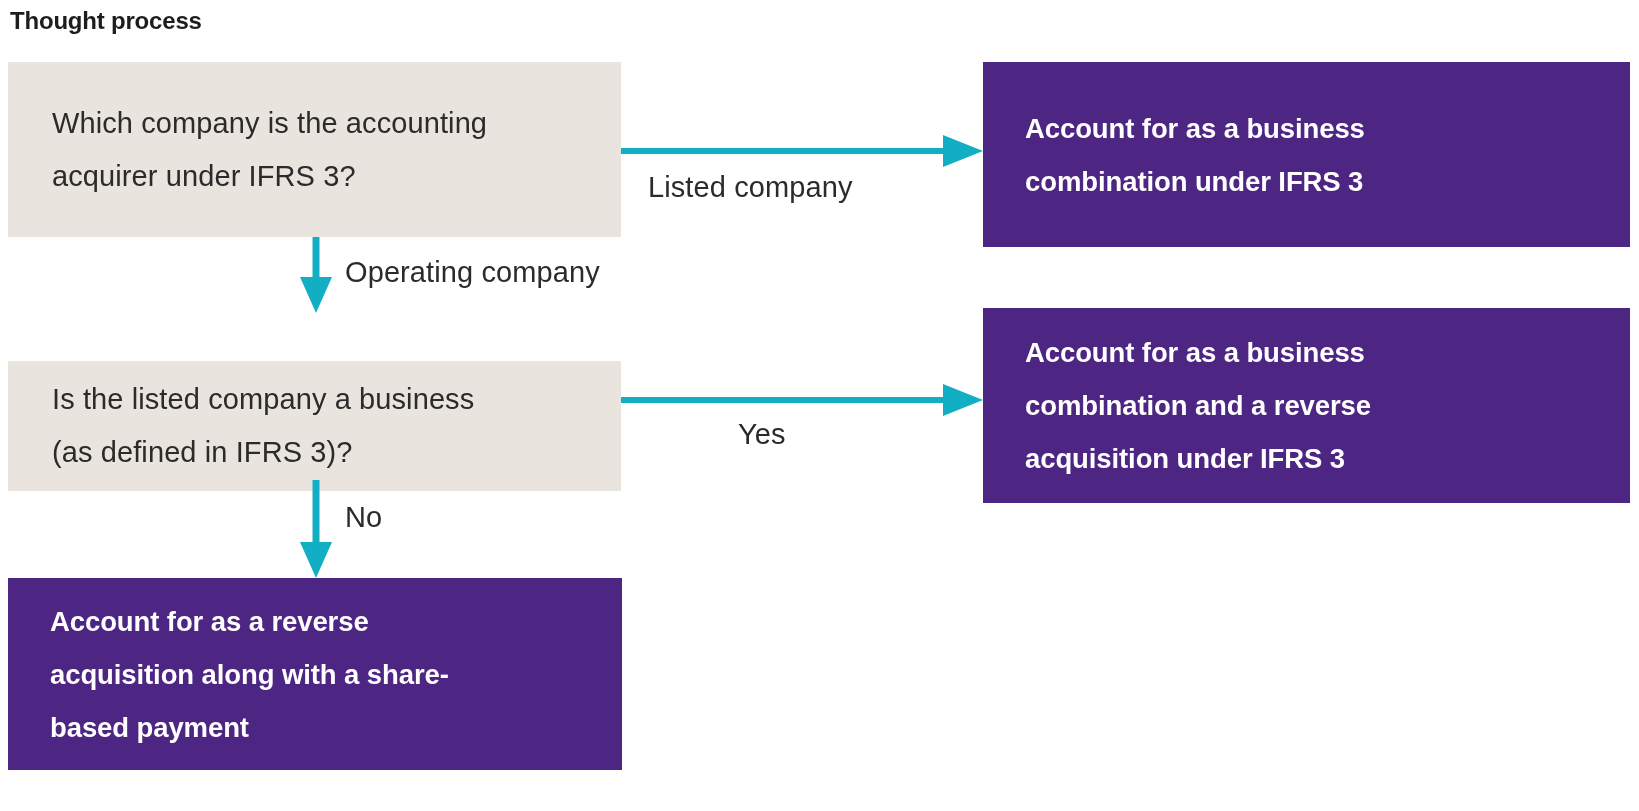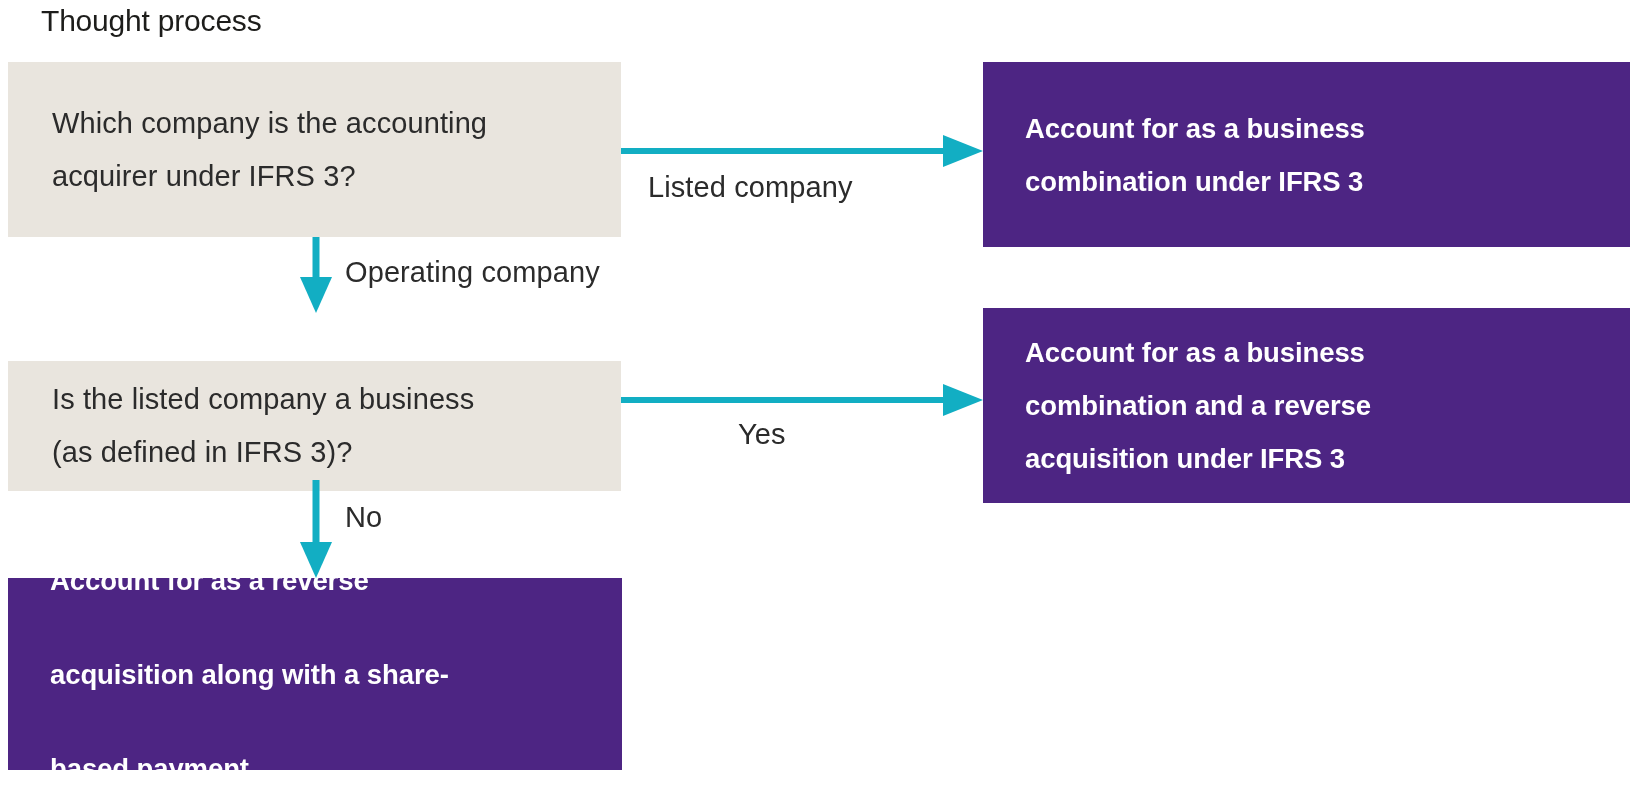--- a/index.html
+++ b/index.html
@@ -14,26 +14,25 @@
     background: #ffffff;
     font-family: "Liberation Sans", sans-serif;
     overflow: hidden;
   }
 
   
   .page-title {
     position: absolute;
     left: 10px;
     top: 2px;
-    font-size: 30px;
-    font-weight: normal;
+    font-size: 24px;
+    font-weight: bold;
     color: #1d1d1b;
     letter-spacing: -0.2px;
     line-height: 38px;
-    margin-left: 31px;
   }
 
   
   .node {
     position: absolute;
     box-sizing: border-box;
     display: flex;
     flex-direction: column;
     justify-content: center;
   }
@@ -58,21 +57,21 @@
   .node .line {
     display: block;
     white-space: pre;
   }
 
   
   #box-q1      { left: 8px;   top: 62px;  width: 613px; height: 175px; }
   #box-out1    { left: 983px; top: 62px;  width: 647px; height: 185px; }
   #box-q2      { left: 8px;   top: 313px; width: 613px; height: 130px; margin-top: 48px; }
   #box-out2    { left: 983px; top: 308px; width: 647px; height: 195px; }
-  #box-out3    { left: 8px;   top: 578px; width: 614px; height: 192px; gap: 41px; }
+  #box-out3    { left: 8px;   top: 578px; width: 614px; height: 192px; }
 
   
   .arrow {
     position: absolute;
   }
   .arrow svg { display: block; overflow: visible; }
 
   
   .edge-label {
     position: absolute;

